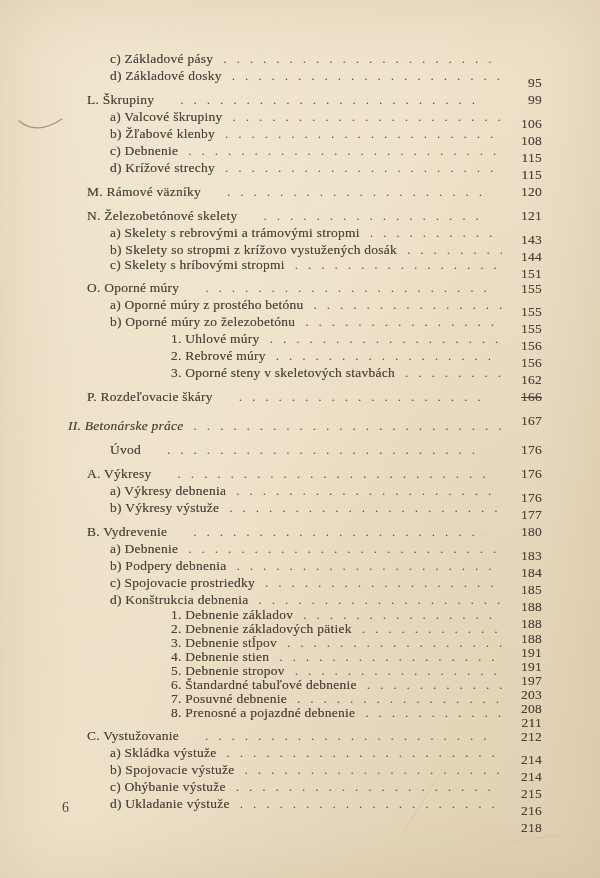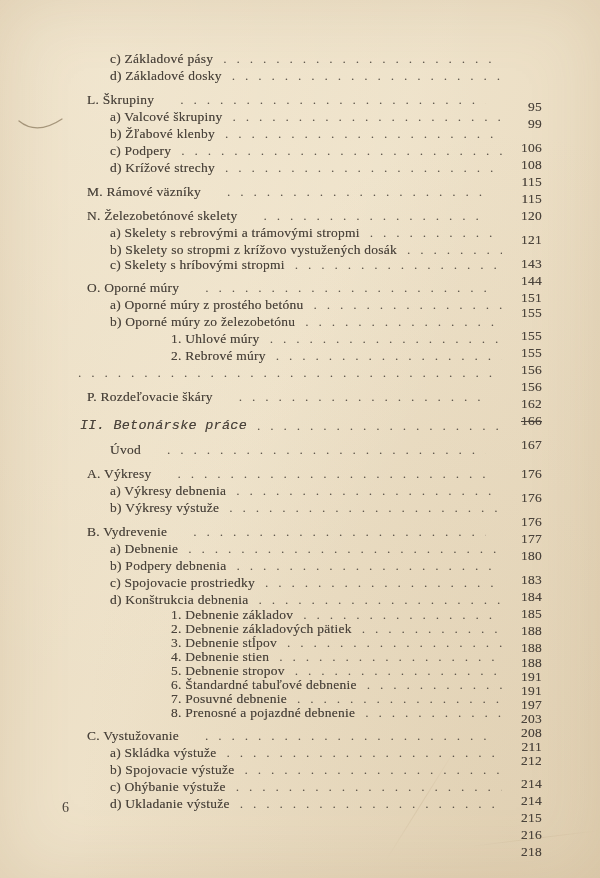--- a/index.html
+++ b/index.html
@@ -14,26 +14,26 @@
       radial-gradient(ellipse at 85% 95%, rgba(185,160,120,.16), transparent 60%),
       linear-gradient(115deg, rgba(220,200,165,.22), rgba(246,237,214,.18) 45%, rgba(214,192,155,.20)),
       #ecdfc6;
     box-shadow: inset 0 0 70px rgba(160,130,85,.18);
     color:#4a433b;
   }
   .toc {
     position:absolute; left:68px; right:58px; top:50px;
     font-size:13.5px; letter-spacing:.25px;
   }
-  .row { display:flex; align-items:flex-start; height:17px; line-height:17px; }
+  .row { display:flex; align-items:center; height:17px; line-height:17px; }
   .row.tight { height:14px; line-height:14px; }
   .row.gap { margin-top:7px;gap:16px; }
   .row.biggap { margin-top:12px; }
   .label { white-space:nowrap; flex:none; text-shadow:0 0 .4px rgba(74,67,59,.55); }
-  .lvl0 .label { margin-left:12px;font-family:Liberation Mono, monospace; }
+  .lvl0 .label { margin-left:0; }
   .lvl1 .label { margin-left:19px; }
   .lvl2 .label { margin-left:42px; }
   .lvl3 .label { margin-left:103px; }
   .italic .label { font-style:italic; }
   .leader {
     flex:1 1 auto; overflow:hidden; white-space:nowrap;
     margin-left:10px; margin-right:8px;
     word-spacing:6px; opacity:.88;
   }
   .pagenum { flex:none; width:32px; text-align:right; text-shadow:0 0 .4px rgba(74,67,59,.55);margin-top:48px; }
@@ -80,21 +80,21 @@
         <span class="label">a) Valcové škrupiny</span>
         <span class="leader">. . . . . . . . . . . . . . . . . . . . . . . . . . . . . . . . . . . . . . . . . . . . . . . . . . . . . . . . . . . . </span>
         <span class="pagenum">108</span>
       </div>
       <div class="row lvl2">
         <span class="label">b) Žľabové klenby</span>
         <span class="leader">. . . . . . . . . . . . . . . . . . . . . . . . . . . . . . . . . . . . . . . . . . . . . . . . . . . . . . . . . . . . </span>
         <span class="pagenum">115</span>
       </div>
       <div class="row lvl2">
-        <span class="label">c) Podpery</span>
+        <span class="label">c) Debnenie</span>
         <span class="leader">. . . . . . . . . . . . . . . . . . . . . . . . . . . . . . . . . . . . . . . . . . . . . . . . . . . . . . . . . . . . </span>
         <span class="pagenum">115</span>
       </div>
       <div class="row lvl2">
         <span class="label">d) Krížové strechy</span>
         <span class="leader">. . . . . . . . . . . . . . . . . . . . . . . . . . . . . . . . . . . . . . . . . . . . . . . . . . . . . . . . . . . . </span>
         <span class="pagenum">120</span>
       </div>
       <div class="row lvl1 gap">
         <span class="label">M. Rámové väzníky</span>
@@ -140,20 +140,21 @@
         <span class="label">1. Uhlové múry</span>
         <span class="leader">. . . . . . . . . . . . . . . . . . . . . . . . . . . . . . . . . . . . . . . . . . . . . . . . . . . . . . . . . . . . </span>
         <span class="pagenum">156</span>
       </div>
       <div class="row lvl3">
         <span class="label">2. Rebrové múry</span>
         <span class="leader">. . . . . . . . . . . . . . . . . . . . . . . . . . . . . . . . . . . . . . . . . . . . . . . . . . . . . . . . . . . . </span>
         <span class="pagenum">162</span>
       </div>
       <div class="row lvl3 struck">
+        <span class="label">3. Oporné steny v skeletových stavbách</span>
         <span class="leader">. . . . . . . . . . . . . . . . . . . . . . . . . . . . . . . . . . . . . . . . . . . . . . . . . . . . . . . . . . . . </span>
         <span class="pagenum">166</span>
       </div>
       <div class="row lvl1 gap">
         <span class="label">P. Rozdeľovacie škáry</span>
         <span class="leader">. . . . . . . . . . . . . . . . . . . . . . . . . . . . . . . . . . . . . . . . . . . . . . . . . . . . . . . . . . . . </span>
         <span class="pagenum">167</span>
       </div>
       <div class="row lvl0 biggap italic">
         <span class="label">II. Betonárske práce</span>

